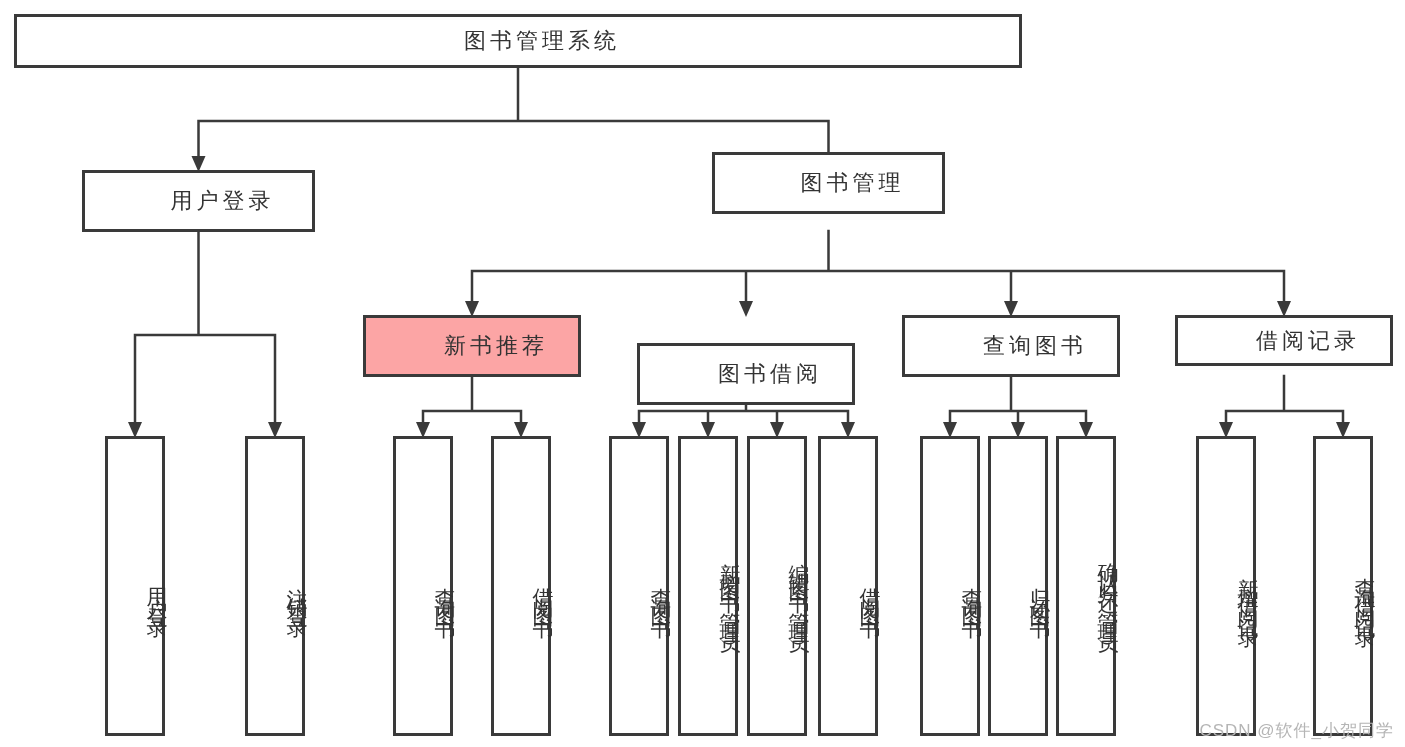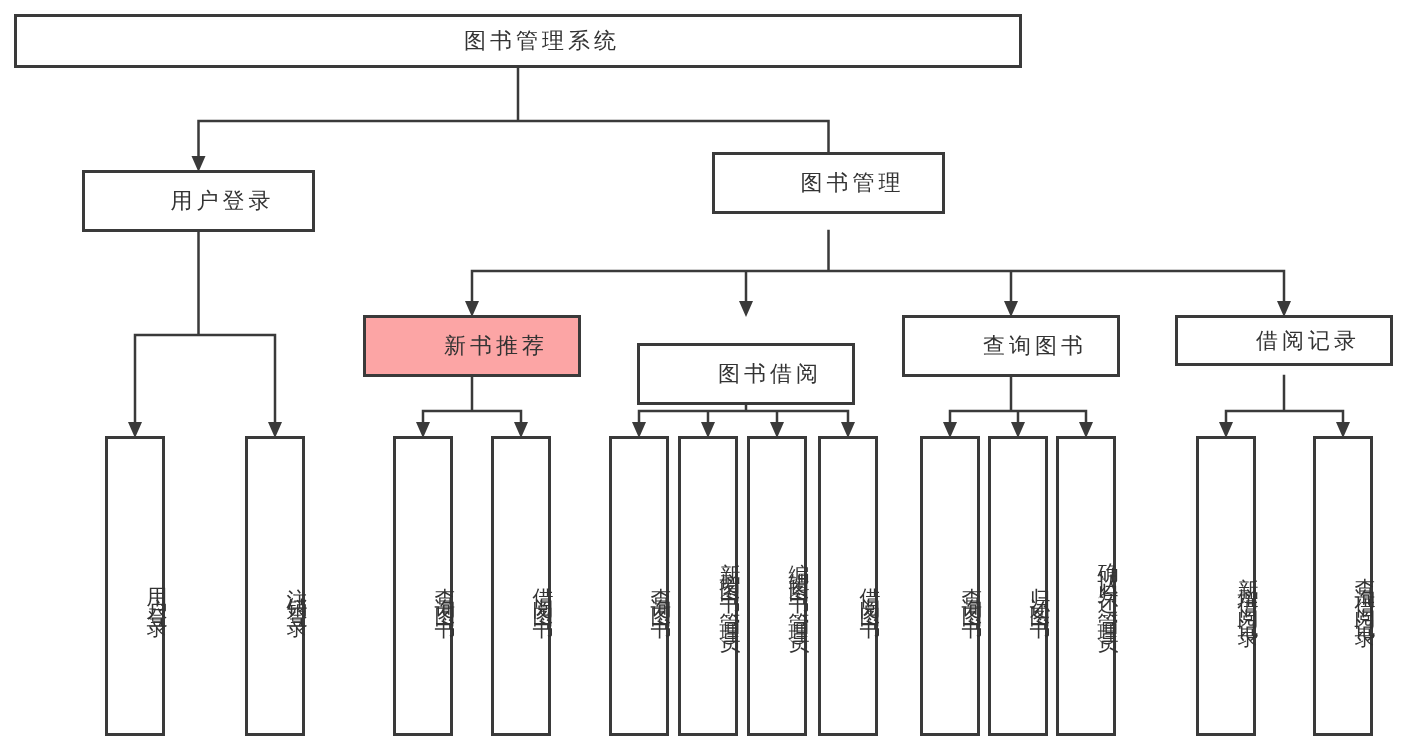--- a/index.html
+++ b/index.html
@@ -149,13 +149,14 @@
       <div class="node v" data-name="node-cur-confirm-return" style="left: 1056px; top: 436px; width: 60px; height: 300px; border-color: rgb(58, 58, 58); background: rgb(255, 255, 255); color: rgb(51, 51, 51);">
         <span data-name="node-label">确认归还（管理员）</span>
       </div>
       <div class="node v" data-name="node-rcd-add-record" style="left: 1196px; top: 436px; width: 60px; height: 300px; border-color: rgb(58, 58, 58); background: rgb(255, 255, 255); color: rgb(51, 51, 51);">
         <span data-name="node-label">新增借阅记录</span>
       </div>
       <div class="node v" data-name="node-rcd-query-record" style="left: 1313px; top: 436px; width: 60px; height: 300px; border-color: rgb(58, 58, 58); background: rgb(255, 255, 255); color: rgb(51, 51, 51);">
         <span data-name="node-label">查询借阅记录</span>
       </div>
     </div>
+  <div class="watermark" data-name="watermark" style="color: rgb(181, 181, 181);">CSDN @软件_小贺同学</div>
 </div>
 
 </body></html>

